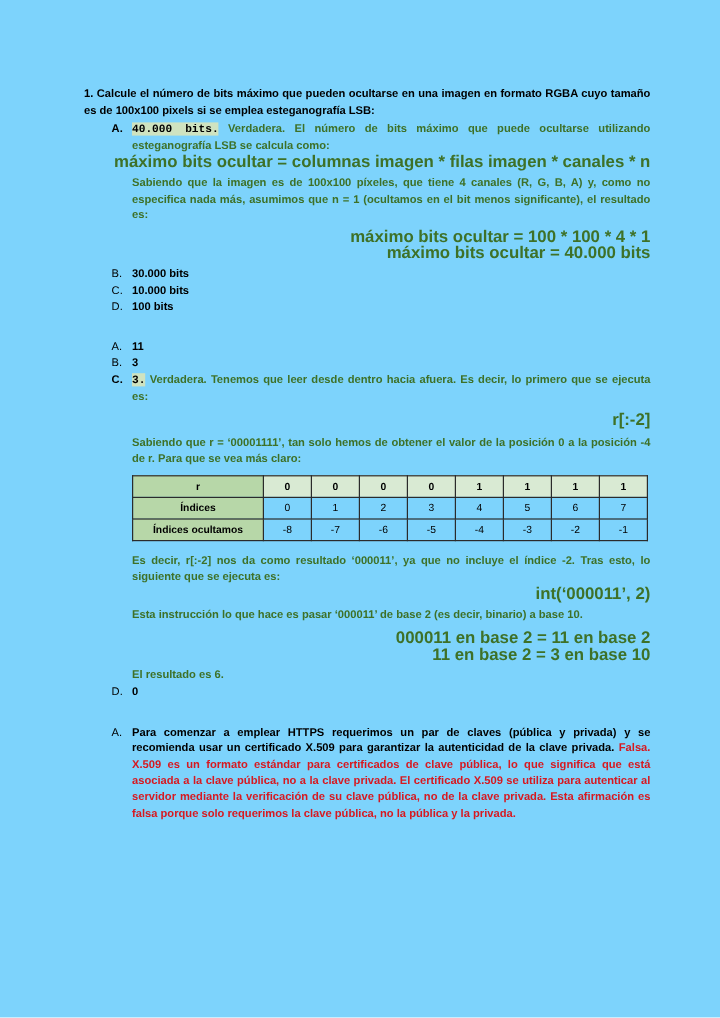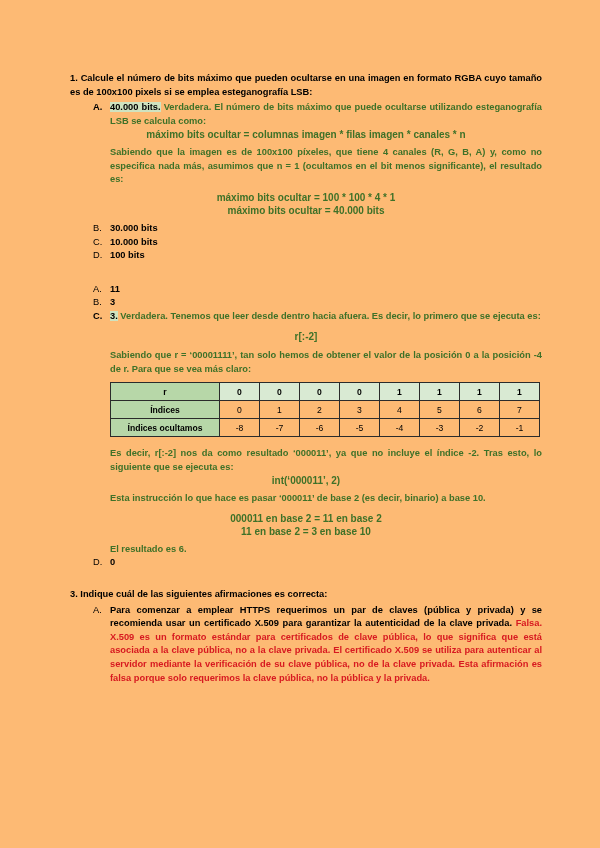--- a/index.html
+++ b/index.html
@@ -13,21 +13,21 @@
     height: 848px;
     overflow: hidden;
     font-family: "Liberation Sans", sans-serif;
     color: #000000;
     -webkit-font-smoothing: antialiased;
   }
   .page {
     position: relative;
     width: 600px;
     height: 848px;
-    background: #fdba74;
+    background: #7dd3fc;
     box-sizing: border-box;
     padding: 72px 58px 0 70px;
   }
 
   
   .q-head {
     font-weight: bold;
     font-size: 9.3px;
     line-height: 13.6px;
     color: #000000;
@@ -66,27 +66,28 @@
   }
   .red {
     color: #d71920;
     font-weight: bold;
     margin-top: 20px;
   }
   .hl {
     background: #cfe3c0;
     font-weight: bold;
     color: #000000;
+    font-family: Liberation Mono, monospace;
   }
   .justify { text-align: justify; }
   .center {
-    text-align: center;
+    text-align: right;
     font-weight: bold;
     color: #3e7128;
-    font-size: 10px;
+    font-size: 14px;
     line-height: 13.6px;
   }
 
   .indent-a  { margin-left: 23px; }
 
   .sp-2  { height: 2px; }
   .sp-4  { height: 4px; }
   .sp-6  { height: 6px; }
   .sp-10 { height: 10px; }
   .sp-18 { height: 18px; }
@@ -279,24 +280,20 @@
     <div class="opt-row indent-a">
       <span class="opt-letter">D.</span>
       <span class="opt-body plain">0</span>
     </div>
   </div>
 
   <div class="sp-18"></div>
 
   <div>
 
-    <p class="q-head">
-      <span>3.</span>
-      <span>Indique cuál de las siguientes afirmaciones es correcta:</span>
-    </p>
 
     <div class="sp-2"></div>
 
     <div class="opt-row indent-a">
       <span class="opt-letter">A.</span>
       <span class="opt-body justify">
         <span class="plain">Para comenzar a emplear HTTPS requerimos un par de claves (pública y privada) y se recomienda usar un certificado X.509 para garantizar la autenticidad de la clave privada.</span>
         <span class="red">Falsa. X.509 es un formato estándar para certificados de clave pública, lo que significa que está asociada a la clave pública, no a la clave privada. El certificado X.509 se utiliza para autenticar al servidor mediante la verificación de su clave pública, no de la clave privada. Esta afirmación es falsa porque solo requerimos la clave pública, no la pública y la privada.</span>
       </span>
     </div>

